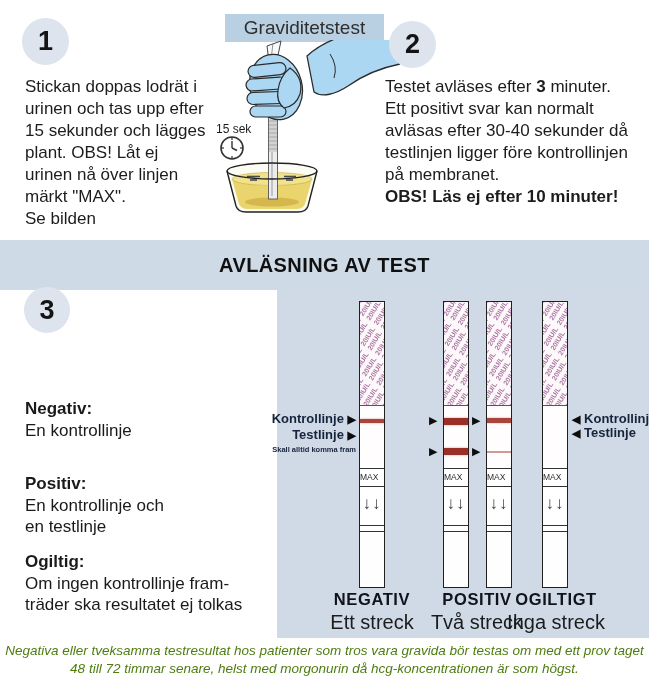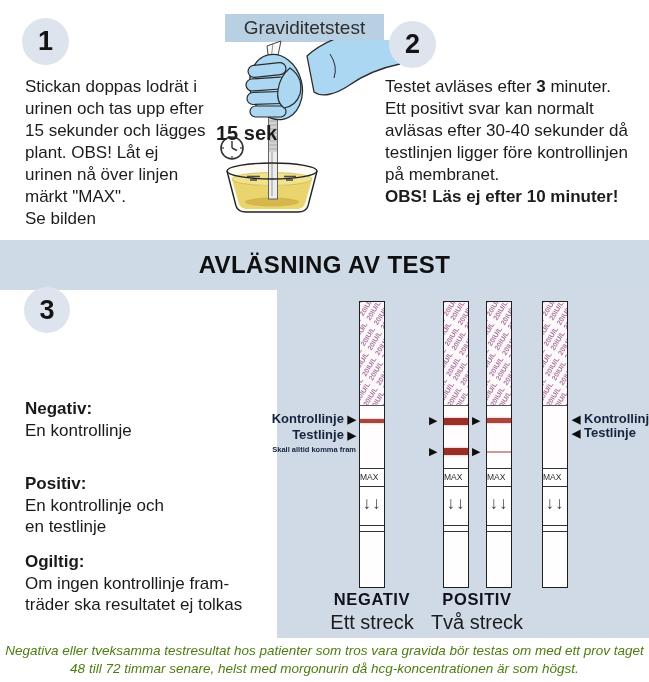--- a/index.html
+++ b/index.html
@@ -15,26 +15,26 @@
   .step-text{position:absolute;font-size:17px;line-height:22px;color:#1c1c1c;}
   .step-text p{margin:0;}
   .bold{font-weight:bold;}
   .nowrap{white-space:nowrap;}
 
   
   .title-box{position:absolute;left:225px;top:14px;width:159px;height:28px;background:#b9d0e2;
              display:flex;align-items:center;justify-content:center;
              font-size:19px;color:#2e2e2e;}
 
-  .timer-label{position:absolute;left:216px;top:122px;font-size:20px;color:#1c1c1c;font-weight:bold;}
+  .timer-label{position:absolute;left:216px;top:122px;font-size:12px;color:#1c1c1c;}
 
   
   .band{position:absolute;left:0;top:240px;width:649px;height:50px;background:#cfdae7;
         display:flex;align-items:center;justify-content:center;
-        font-size:24px;font-weight:bold;letter-spacing:.4px;color:#101010;}
+        font-size:20px;font-weight:bold;letter-spacing:.4px;color:#101010;}
 
   
   .s3-group{position:absolute;left:25px;font-size:17px;line-height:21.5px;margin-top:48px;}
   .s3-group .h{font-weight:bold;}
 
   
   .panel{position:absolute;left:277px;top:289px;width:372px;height:349px;background:#cfdae6;}
 
   
   .strip{position:absolute;top:301px;width:26px;height:287px;background:#ffffff;
@@ -266,19 +266,23 @@
   </div>
 
   <div class="result" style="left:372px;top:590px;">
     <div class="name">NEGATIV</div>
     <div class="sub">Ett streck</div>
   </div>
   <div class="result" style="left:477px;top:590px;">
     <div class="name">POSITIV</div>
     <div class="sub">Två streck</div>
   </div>
+  <div class="result" style="left:556px;top:590px;">
+    <div class="name">OGILTIGT</div>
+    <div class="sub">Inga streck</div>
+  </div>
 
   <div class="footnote">
     <div>Negativa eller tveksamma testresultat hos patienter som tros vara gravida bör testas om med ett prov taget</div>
     <div>48 till 72 timmar senare, helst med morgonurin då hcg-koncentrationen är som högst.</div>
   </div>
 
 </div>
 
 </body></html>

